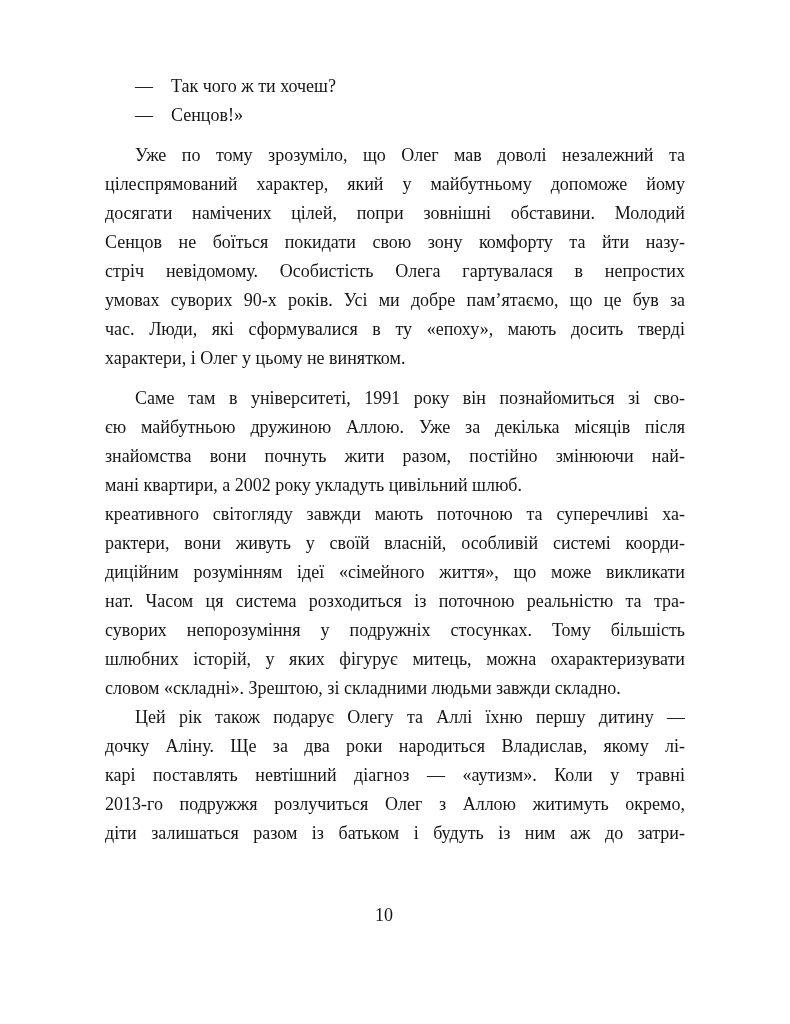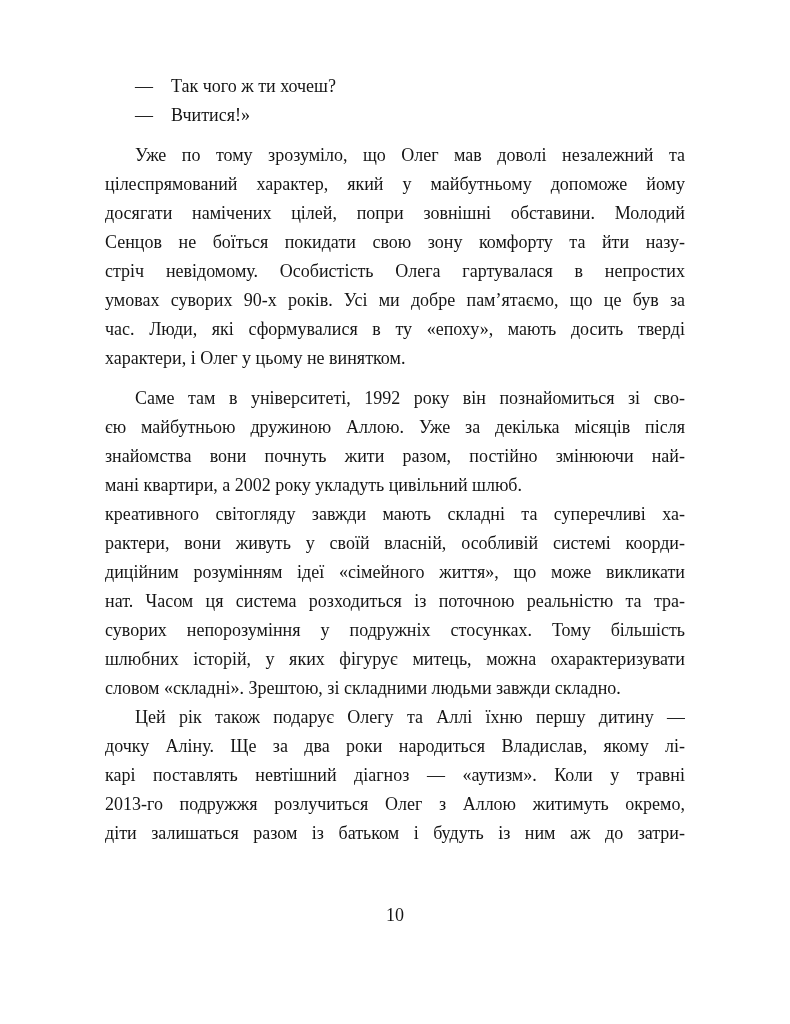--- a/index.html
+++ b/index.html
@@ -36,55 +36,55 @@
     white-space: normal;
     text-align: left;
   }
   .line.just {
     text-align: justify;
     text-align-last: justify;
   }
   .line.indent { text-indent: 30px; }
   .folio {
     position: absolute;
-    left: 105px;
+    left: 94px;
     top: 905px;
     width: 580px;
     text-align: center;
     font-size: 18px;
     color: #151515;
   }
 </style>
 </head>
 <body>
 
 <div class="page">
   <div class="text-block" id="text-block">
       <div class="block">
         <div class="line indent">— Так чого ж ти хочеш?</div>
-        <div class="line indent">— Вчитися!»</div>
+        <div class="line indent">— Сенцов!»</div>
       </div>
       <div class="block spaced">
         <div class="line just indent">Уже по тому зрозуміло, що Олег мав доволі незалежний та</div>
         <div class="line just">цілеспрямований характер, який у майбутньому допоможе йому</div>
         <div class="line just">досягати намічених цілей, попри зовнішні обставини. Молодий</div>
         <div class="line just">Сенцов не боїться покидати свою зону комфорту та йти назу-</div>
         <div class="line just">стріч невідомому. Особистість Олега гартувалася в непростих</div>
         <div class="line just">умовах суворих 90-х років. Усі ми добре пам’ятаємо, що це був за</div>
         <div class="line just">час. Люди, які сформувалися в ту «епоху», мають досить тверді</div>
         <div class="line">характери, і Олег у цьому не винятком.</div>
       </div>
       <div class="block spaced">
-        <div class="line just indent">Саме там в університеті, 1992 року він познайомиться зі сво-</div>
+        <div class="line just indent">Саме там в університеті, 1991 року він познайомиться зі сво-</div>
         <div class="line just">єю майбутньою дружиною Аллою. Уже за декілька місяців після</div>
         <div class="line just">знайомства вони почнуть жити разом, постійно змінюючи най-</div>
         <div class="line">мані квартири, а 2002 року укладуть цивільний шлюб.</div>
       </div>
       <div class="block">
-        <div class="line just">креативного світогляду завжди мають складні та суперечливі ха-</div>
+        <div class="line just">креативного світогляду завжди мають поточною та суперечливі ха-</div>
         <div class="line just">рактери, вони живуть у своїй власній, особливій системі коорди-</div>
         <div class="line just">диційним розумінням ідеї «сімейного життя», що може викликати</div>
         <div class="line just">нат. Часом ця система розходиться із поточною реальністю та тра-</div>
         <div class="line just">суворих непорозуміння у подружніх стосунках. Тому більшість</div>
         <div class="line just">шлюбних історій, у яких фігурує митець, можна охарактеризувати</div>
         <div class="line">словом «складні». Зрештою, зі складними людьми завжди складно.</div>
       </div>
       <div class="block">
         <div class="line just indent">Цей рік також подарує Олегу та Аллі їхню першу дитину —</div>
         <div class="line just">дочку Аліну. Ще за два роки народиться Владислав, якому лі-</div>

